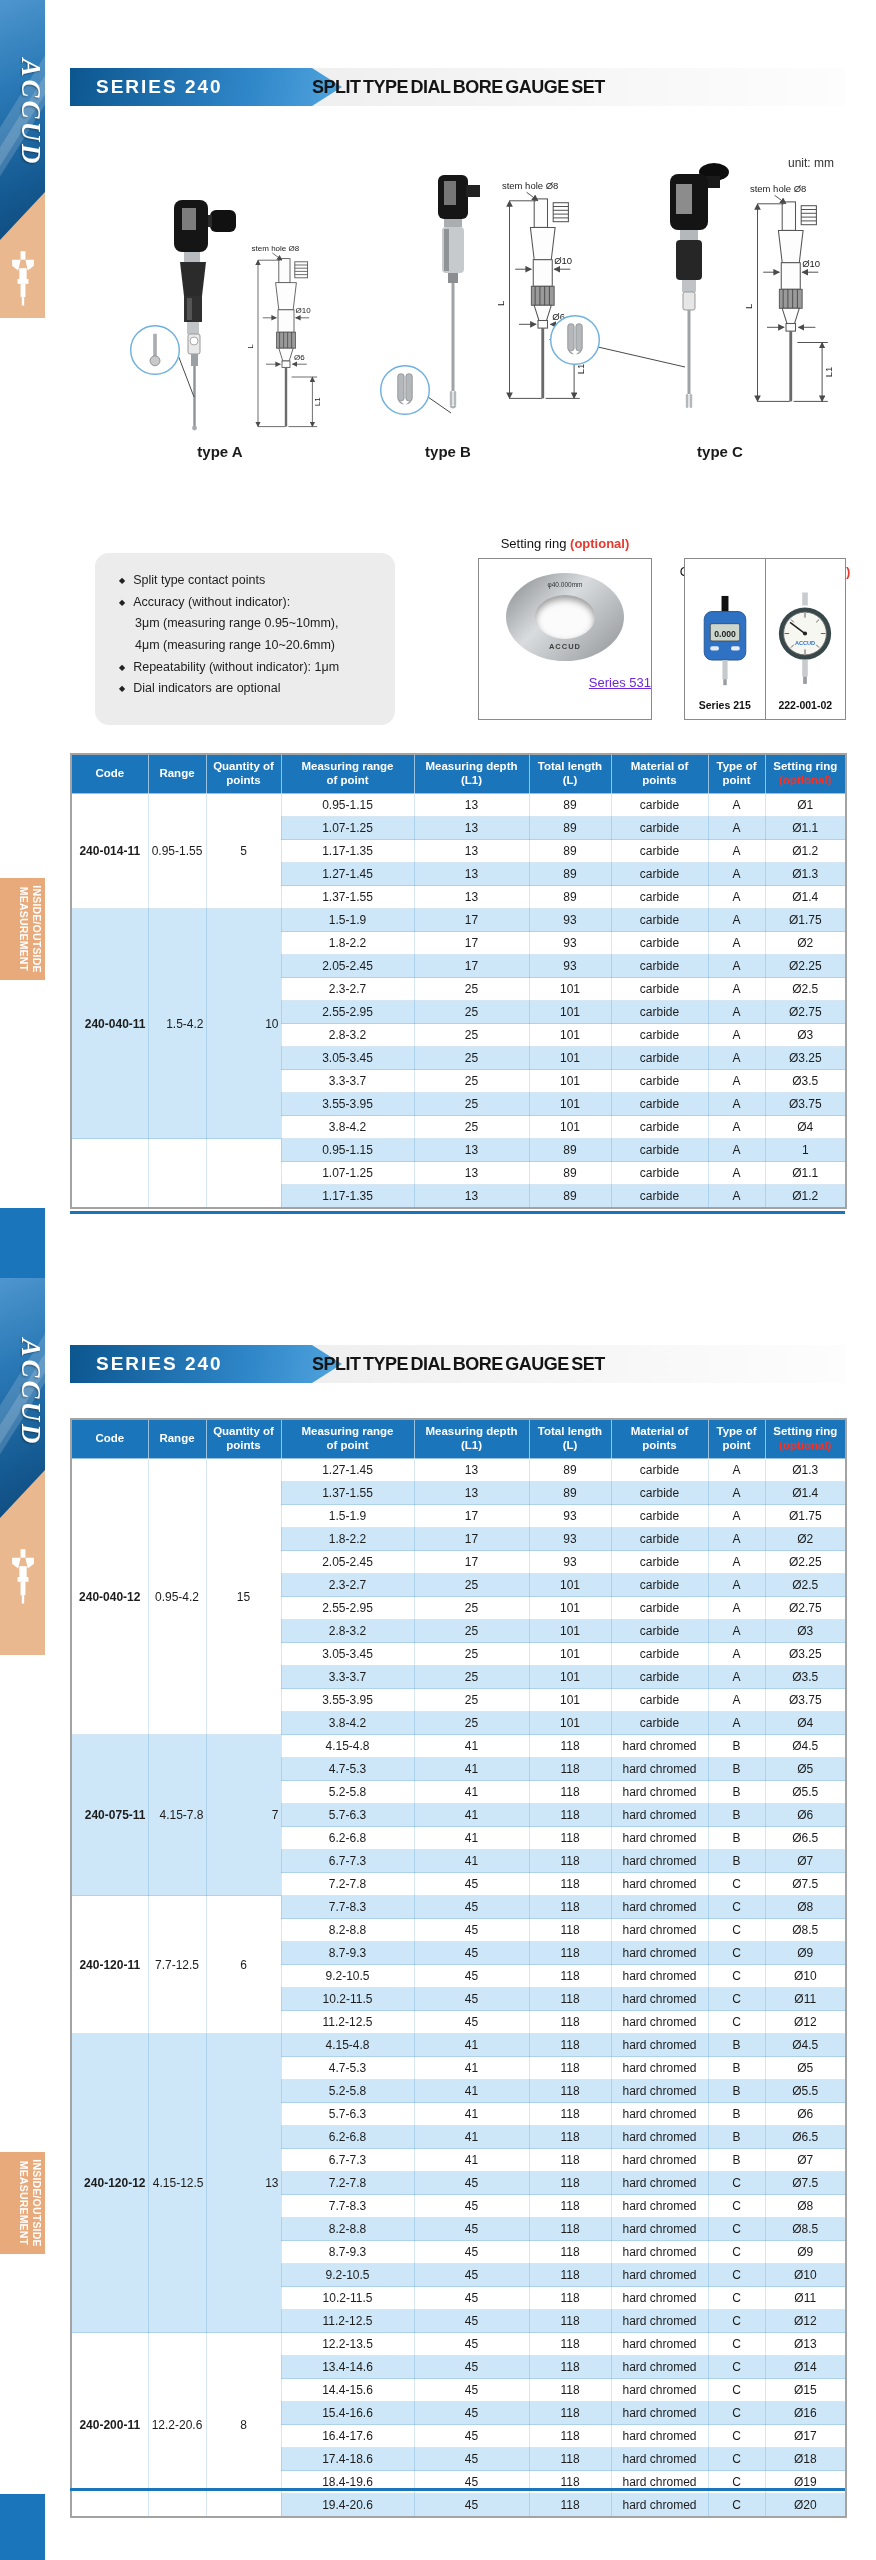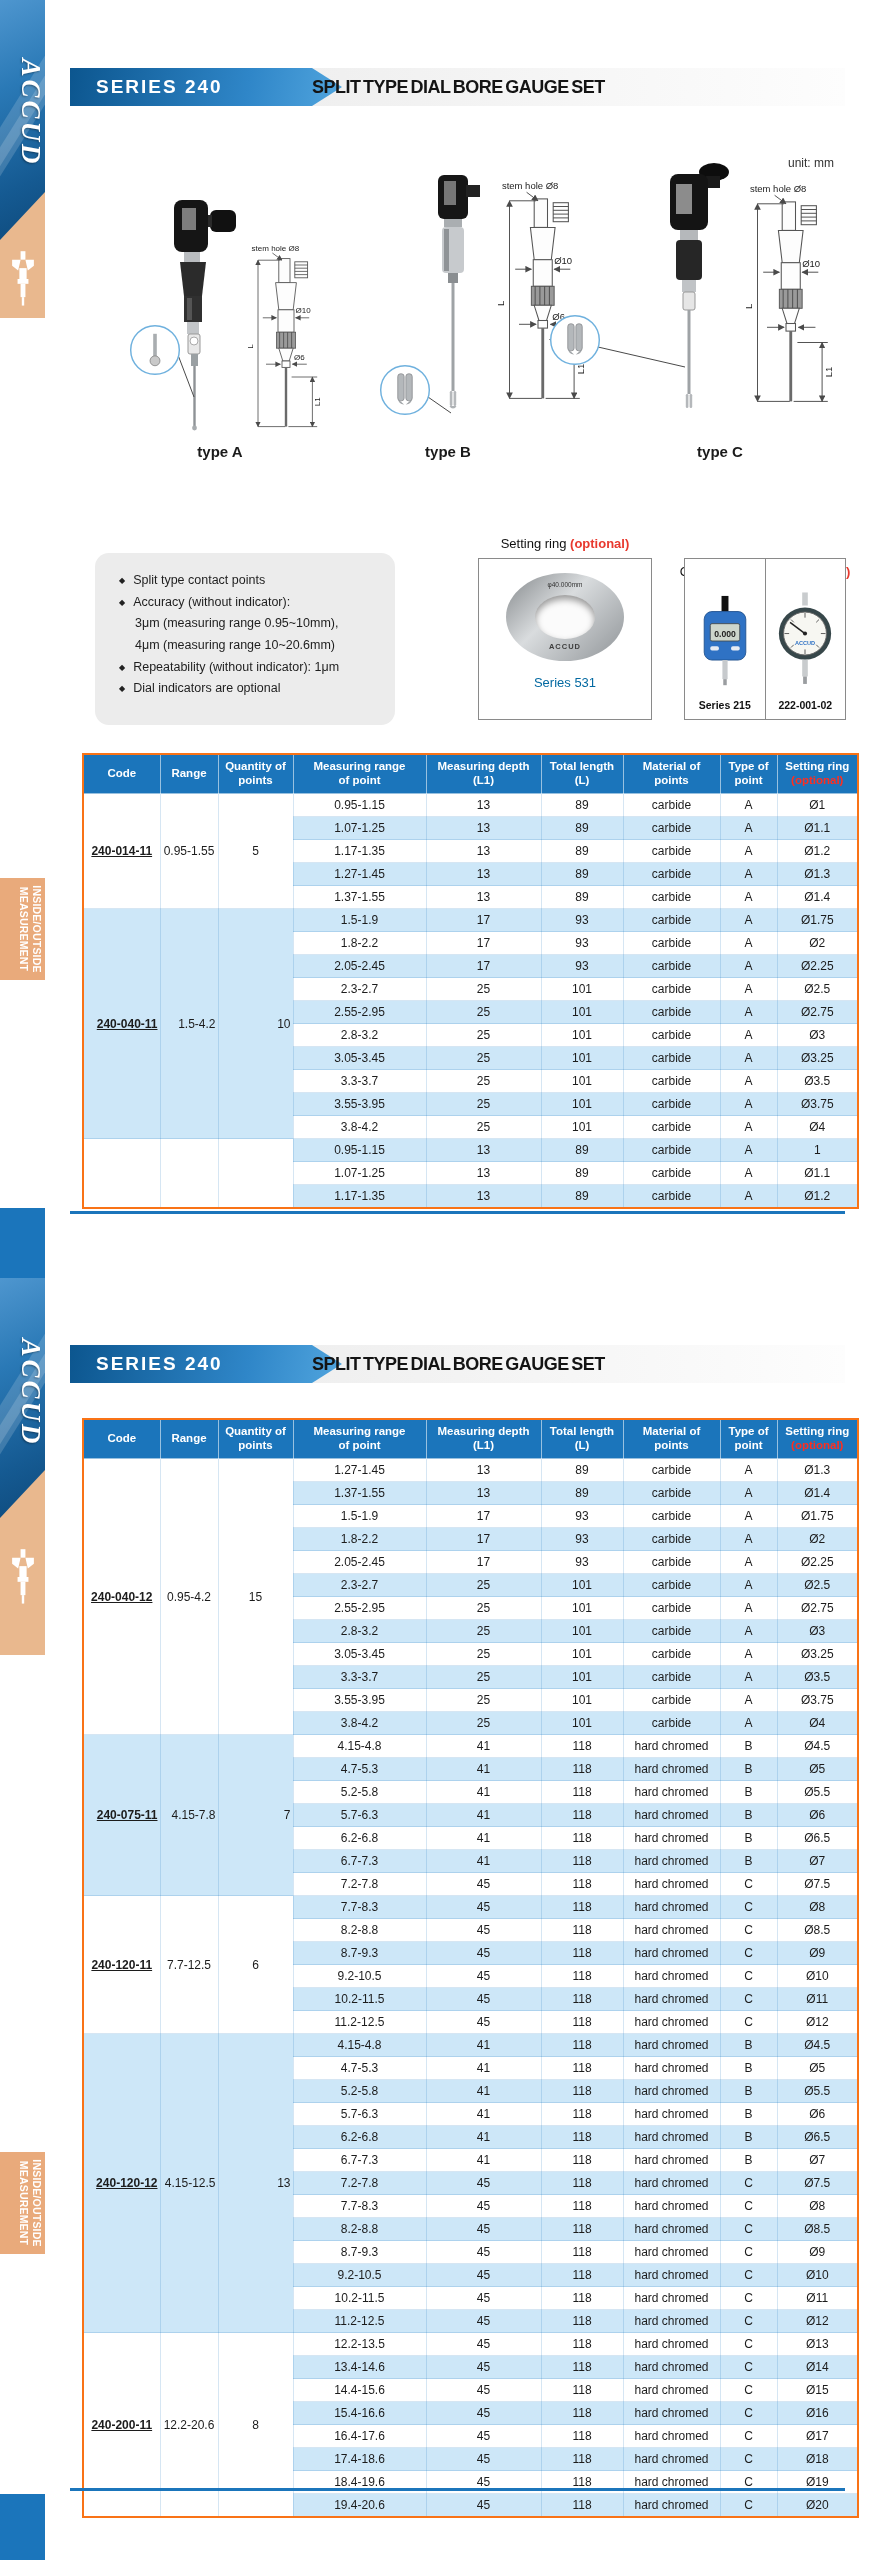--- a/index.html
+++ b/index.html
@@ -45,38 +45,38 @@
   
   .opt-label{font-size:13px;color:#111;text-align:center;}
   .opt-label .red{color:#e8392e;font-weight:bold;}
   .opt-box{background:#fff;border:1px solid #8a8a8a;box-sizing:border-box;}
   .ring-outer{position:relative;width:118px;height:88px;border-radius:50%;margin:14px auto 0;
               background:linear-gradient(135deg,#83878a,#d9dcde 42%,#a9adb0 80%,#8f9396);}
   .ring-hole{position:absolute;left:29px;top:22px;width:60px;height:44px;border-radius:50%;background:#fbfbfb;
              box-shadow:inset 0 4px 7px rgba(0,0,0,.4);}
   .ring-text{position:absolute;top:8px;width:100%;text-align:center;font-size:6.5px;color:#333;}
   .ring-brand{position:absolute;bottom:10px;width:100%;text-align:center;font-size:7.5px;font-weight:bold;color:#3d3d3d;letter-spacing:1px;}
-  .ring-caption{text-align:center;font-size:13px;color:#0369a1;margin-top:14px;}
+  .ring-caption{text-align:right;font-size:13px;color:#6d28d9;margin-top:14px;text-decoration:underline;}
   .ind-cells{display:flex;height:100%;}
   .ind-cell{flex:1;display:flex;flex-direction:column;align-items:center;justify-content:flex-end;padding-bottom:8px;box-sizing:border-box;}
   .ind-cell + .ind-cell{border-left:1px solid #8a8a8a;}
   .ind-caption{font-size:10.5px;font-weight:bold;color:#111;margin-top:6px;}
 
   
-  table.spec{border-collapse:collapse;width:775px;border:2px solid #f97316;table-layout:fixed;margin-left:12px;}
+  table.spec{border-collapse:collapse;width:775px;border:2px solid #a3a3a3;table-layout:fixed;}
   table.spec th{background:#1b75bb;color:#fff;font-size:11.5px;font-weight:bold;height:38px;
                 border:1px solid rgba(255,255,255,.55);line-height:1.2;padding:0 1px;}
   table.spec th .opt-red{color:#ff2e1f;}
   table.spec td{font-size:12px;height:22px;text-align:center;vertical-align:middle;
                 border:1px solid rgba(27,117,187,.18);padding:0 2px;color:#1c1c1c;}
   tr.stripe td{background:#cde7f8;}
   tr.plain td{background:#ffffff;}
   td.gcell{background:#ffffff !important;}
   td.gcell.gblue{background:#cde7f8 !important;text-align:right;}
-  td.gcell.code{font-weight:bold;text-decoration:underline;}
+  td.gcell.code{font-weight:bold;}
 
   .divider{left:70px;width:775px;height:3px;background:#1b75bb;}
 </style>
 </head>
 <body>
 
 <div class="canvas">
 
   <div class="abs side-tan" style="left:0;top:150px;height:168px;"></div>
   <div class="abs side-photo" style="left:0;top:0;height:240px;clip-path:polygon(0 0,100% 0,100% 80%,0 100%);">

